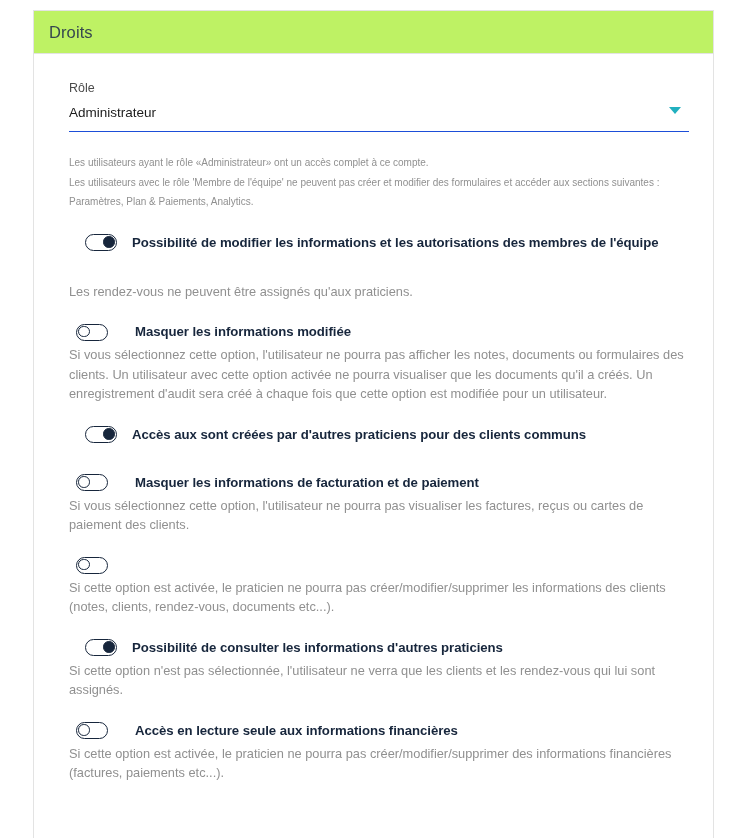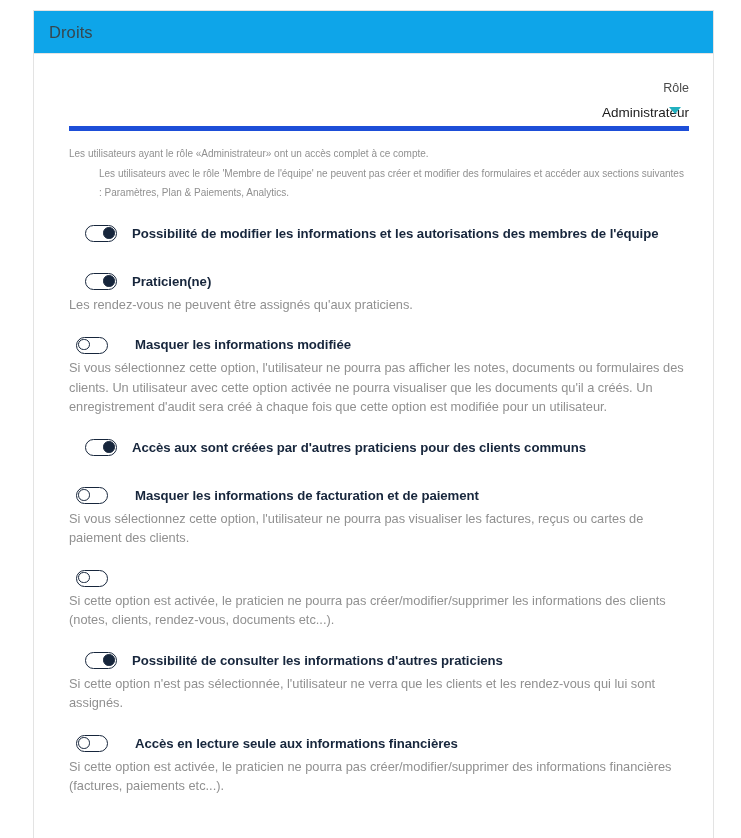--- a/index.html
+++ b/index.html
@@ -29,21 +29,21 @@
     width: 681px;
     min-height: 828px;
     background: #ffffff;
     border: 1px solid #e3e3e3;
     border-bottom: none;
     box-sizing: border-box;
   }
 
   .card-header {
     height: 43px;
-    background: #0ea5e9;
+    background: #bef264;
     border-bottom: 1px solid #e3e3e3;
     display: flex;
     align-items: center;
     padding-left: 15px;
     box-sizing: border-box;
   }
   .card-header-title {
     font-size: 16.5px;
     color: #36474f;
     font-weight: 400;
@@ -52,33 +52,32 @@
 
   .card-body {
     padding: 26px 24px 0 35px;
     box-sizing: border-box;
   }
 
   
   .field {
     position: relative;
     width: 620px;
-    margin-bottom: 13px;
-    text-align: right;
+    margin-bottom: 21px;
   }
   .field-label {
     font-size: 12.5px;
     color: #4a4a4a;
     line-height: 17px;
     margin-bottom: 6px;
   }
   .field-control {
     position: relative;
-    border-bottom: 5px solid #1d4ed8;
-    padding-bottom: 4px;
+    border-bottom: 1px solid #1d4ed8;
+    padding-bottom: 9px;
   }
   .field-value {
     font-size: 13.5px;
     color: #1b1b1b;
     line-height: 18px;
   }
   .field-arrow {
     position: absolute;
     right: 8px;
     top: 4px;
@@ -92,21 +91,20 @@
   
   .desc {
     font-size: 10px;
     line-height: 19.5px;
     color: #909090;
     margin: 0;
     max-width: 625px;
   }
   .desc.intro {
     margin-bottom: 22px;
-    margin-left: 30px;
   }
 
   
   .perm {
     margin-bottom: 10px;
   }
   .perm-head {
     display: flex;
     align-items: center;
     margin-bottom: 4px;
@@ -201,28 +199,20 @@
               <div class="toggle-wrap on-wrap">
                 <div class="toggle on">
                   <span class="knob"></span>
                 </div>
               </div>
               <span class="perm-label">Possibilité de modifier les informations et les autorisations des membres de l'équipe</span>
             </div>
             <div class="spacer-lg"></div>
           </div>
           <div class="perm">
-            <div class="perm-head">
-              <div class="toggle-wrap on-wrap">
-                <div class="toggle on">
-                  <span class="knob"></span>
-                </div>
-              </div>
-              <span class="perm-label">Praticien(ne)</span>
-            </div>
             <p class="perm-desc">Les rendez-vous ne peuvent être assignés qu'aux praticiens.</p>
             <div class="spacer-md"></div>
           </div>
           <div class="perm">
             <div class="perm-head">
               <div class="toggle-wrap off-wrap">
                 <div class="toggle off">
                   <span class="knob"></span>
                 </div>
               </div>

